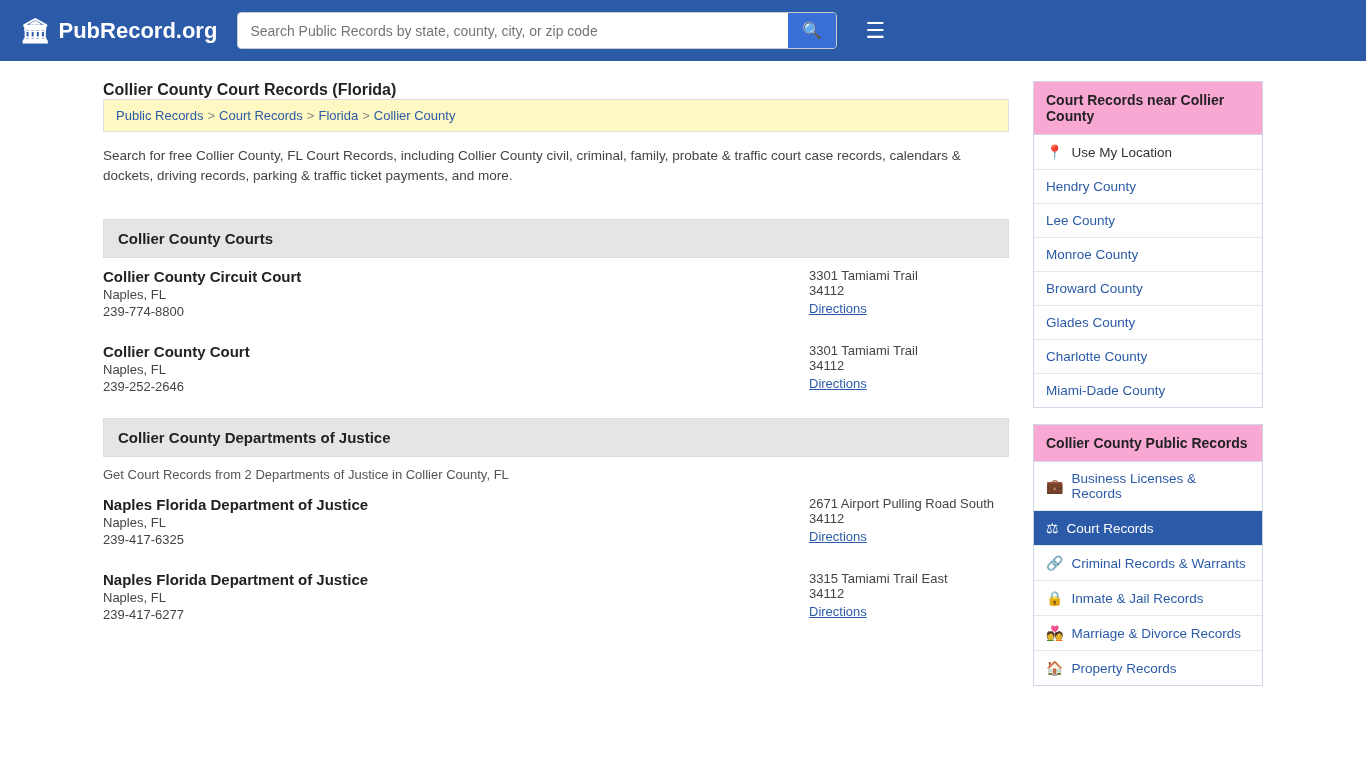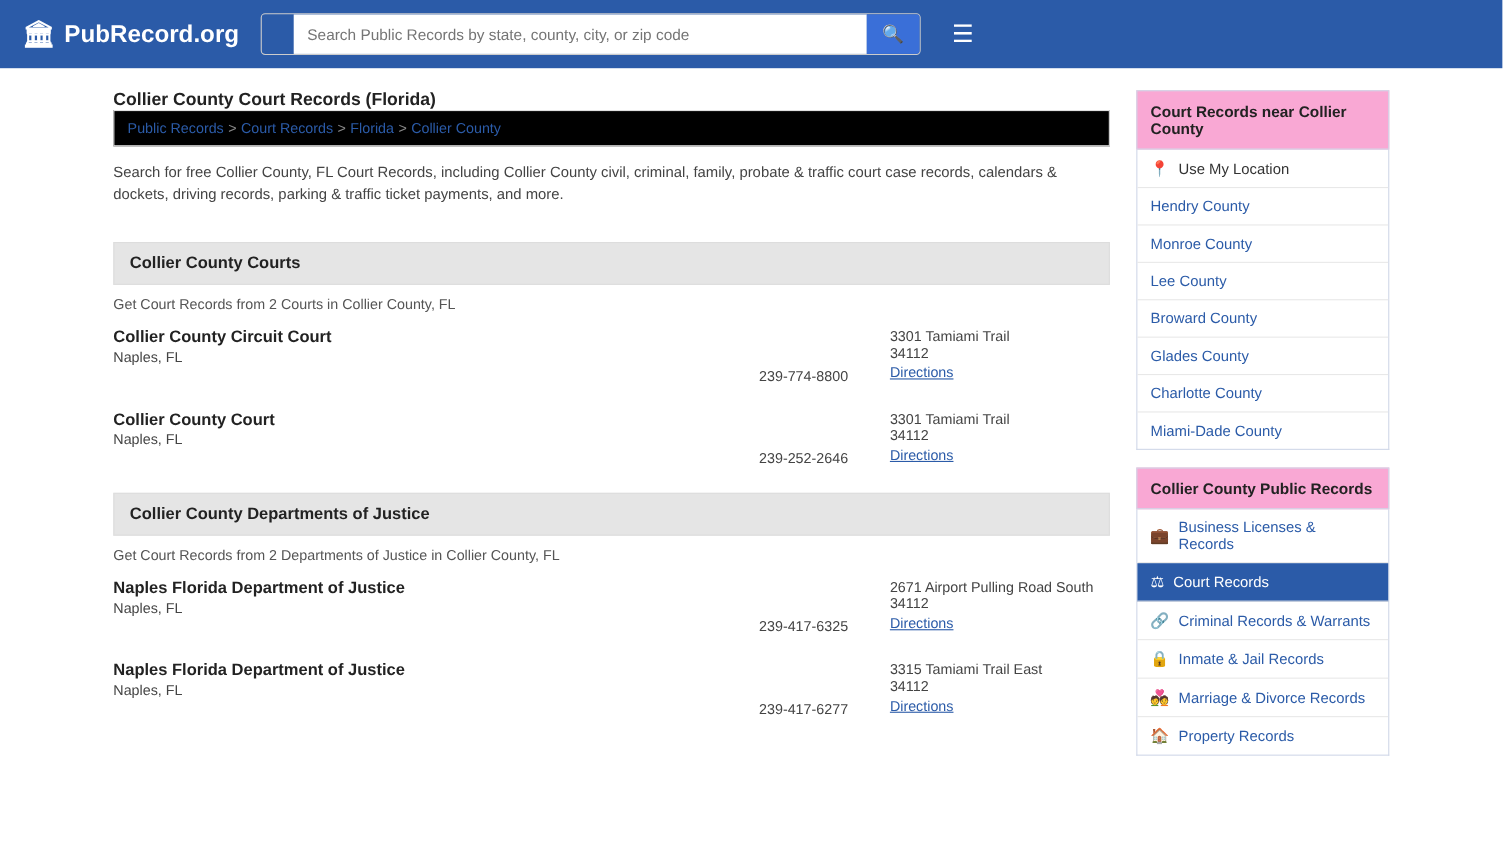--- a/index.html
+++ b/index.html
@@ -26,21 +26,20 @@
     .header-logo .logo-icon {
       font-size: 24px;
     }
     .search-bar {
       display: flex;
       flex: 1;
       max-width: 600px;
       border: 1px solid #ccc;
       border-radius: 4px;
       overflow: hidden;
-      padding-left: 29px;
     }
     .search-bar input {
       flex: 1;
       padding: 8px 12px;
       border: none;
       outline: none;
       font-size: 14px;
     }
     .search-bar button {
       background: #3a6fd8;
@@ -75,21 +74,21 @@
 
     
     .page-title {
       font-size: 16px;
       font-weight: bold;
       color: #222;
     }
 
     
     .breadcrumb {
-      background: #000000;
+      background: #fef9c3;
       border: 1px solid #e0e0e0;
       padding: 8px 12px;
       font-size: 13px;
       color: #555;
       display: flex;
       align-items: center;
       gap: 4px;
       margin-bottom: 14px;
     }
     .breadcrumb a {
@@ -145,21 +144,20 @@
       margin-bottom: 2px;
     }
     .court-city {
       font-size: 13px;
       color: #444;
     }
     .court-phone {
       font-size: 13px;
       color: #444;
       margin-top: 2px;
-      text-align: right;
     }
     .court-address {
       font-size: 13px;
       color: #444;
     }
     .court-zip {
       font-size: 13px;
       color: #444;
       margin-bottom: 2px;
     }
@@ -242,21 +240,20 @@
       <a href="#">Court Records</a>
       <span class="sep">&gt;</span>
       <a href="#">Florida</a>
       <span class="sep">&gt;</span>
       <a href="#">Collier County</a>
     </div>
 
     <p class="description">Search for free Collier County, FL Court Records, including Collier County civil, criminal, family, probate &amp; traffic court case records, calendars &amp; dockets, driving records, parking &amp; traffic ticket payments, and more.</p>
 
     <div class="section-header">Collier County Courts</div>
-    <p class="section-desc">Get Court Records from 2 Courts in Collier County, FL</p>
 
     <div class="court-entry">
       <div class="row">
         <div class="left">
           <div class="court-name">Collier County Circuit Court</div>
           <div class="court-city">Naples, FL</div>
           <div class="court-phone">239-774-8800</div>
         </div>
         <div class="right">
           <div class="court-address">3301 Tamiami Trail</div>
@@ -321,24 +318,24 @@
     <div class="sidebar-section-title">Court Records near Collier County</div>
     <div class="sidebar-list">
       <div class="sidebar-list-item location-item">
         <span class="item-icon">📍</span>
         <span>Use My Location</span>
       </div>
       <div class="sidebar-list-item">
         <span>Hendry County</span>
       </div>
       <div class="sidebar-list-item">
+        <span>Lee County</span>
+      </div>
+      <div class="sidebar-list-item">
         <span>Monroe County</span>
-      </div>
-      <div class="sidebar-list-item">
-        <span>Lee County</span>
       </div>
       <div class="sidebar-list-item">
         <span>Broward County</span>
       </div>
       <div class="sidebar-list-item">
         <span>Glades County</span>
       </div>
       <div class="sidebar-list-item">
         <span>Charlotte County</span>
       </div>

